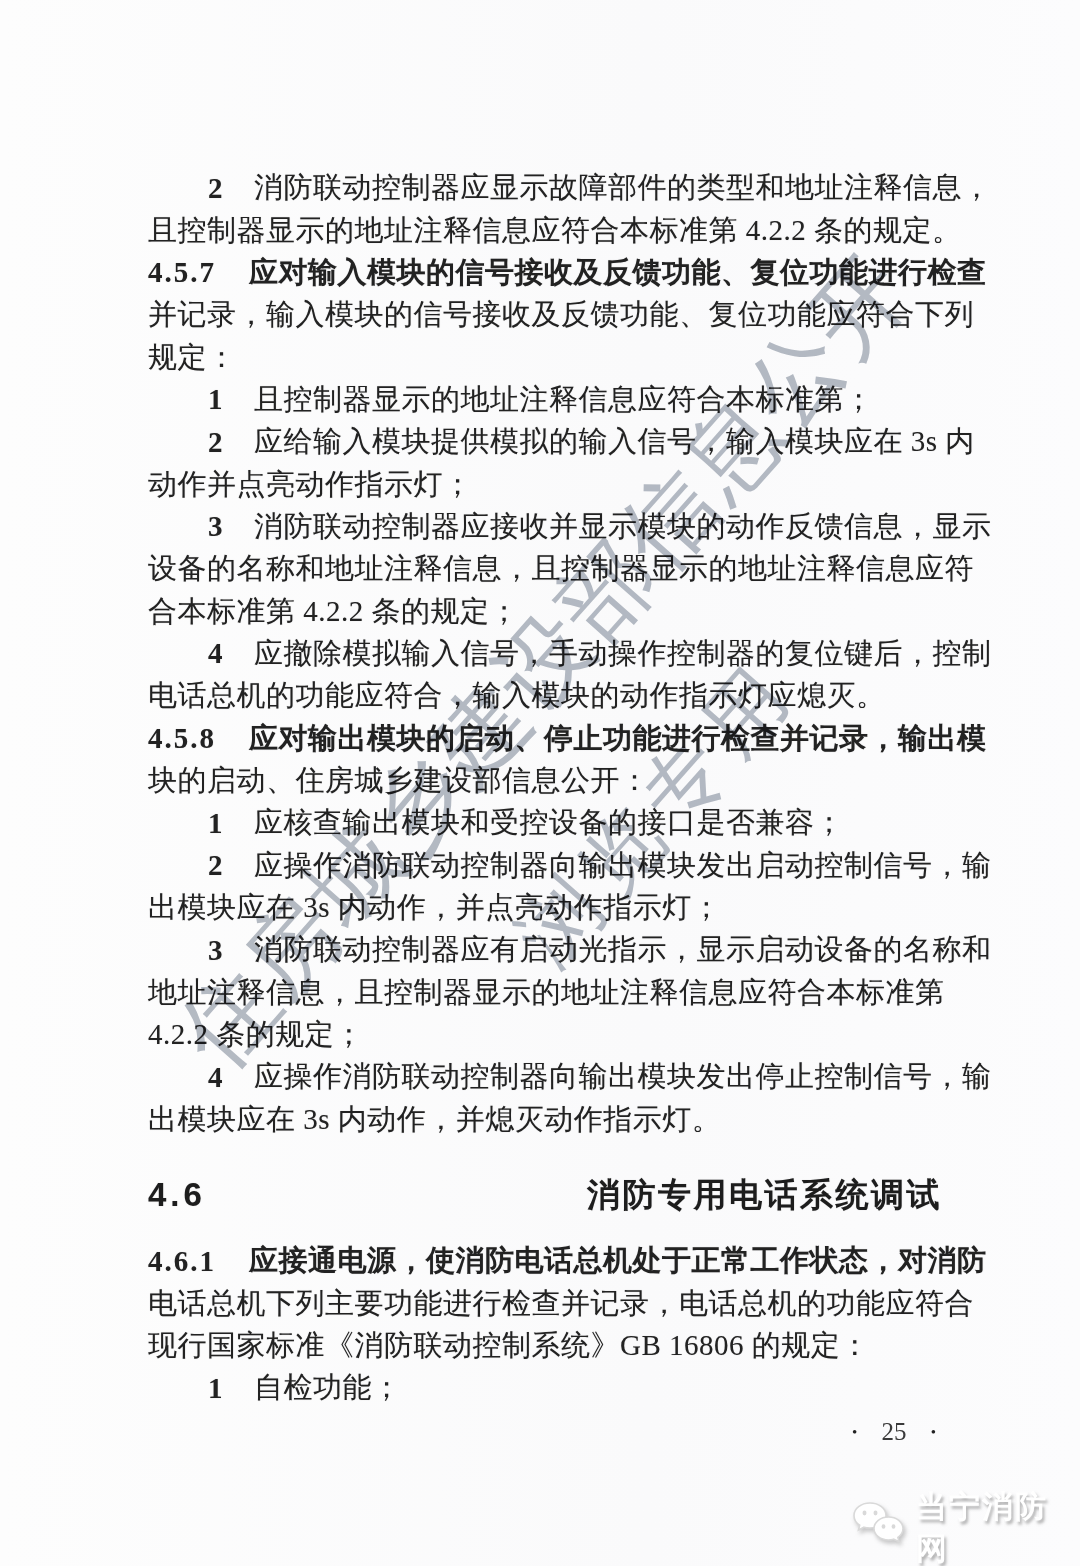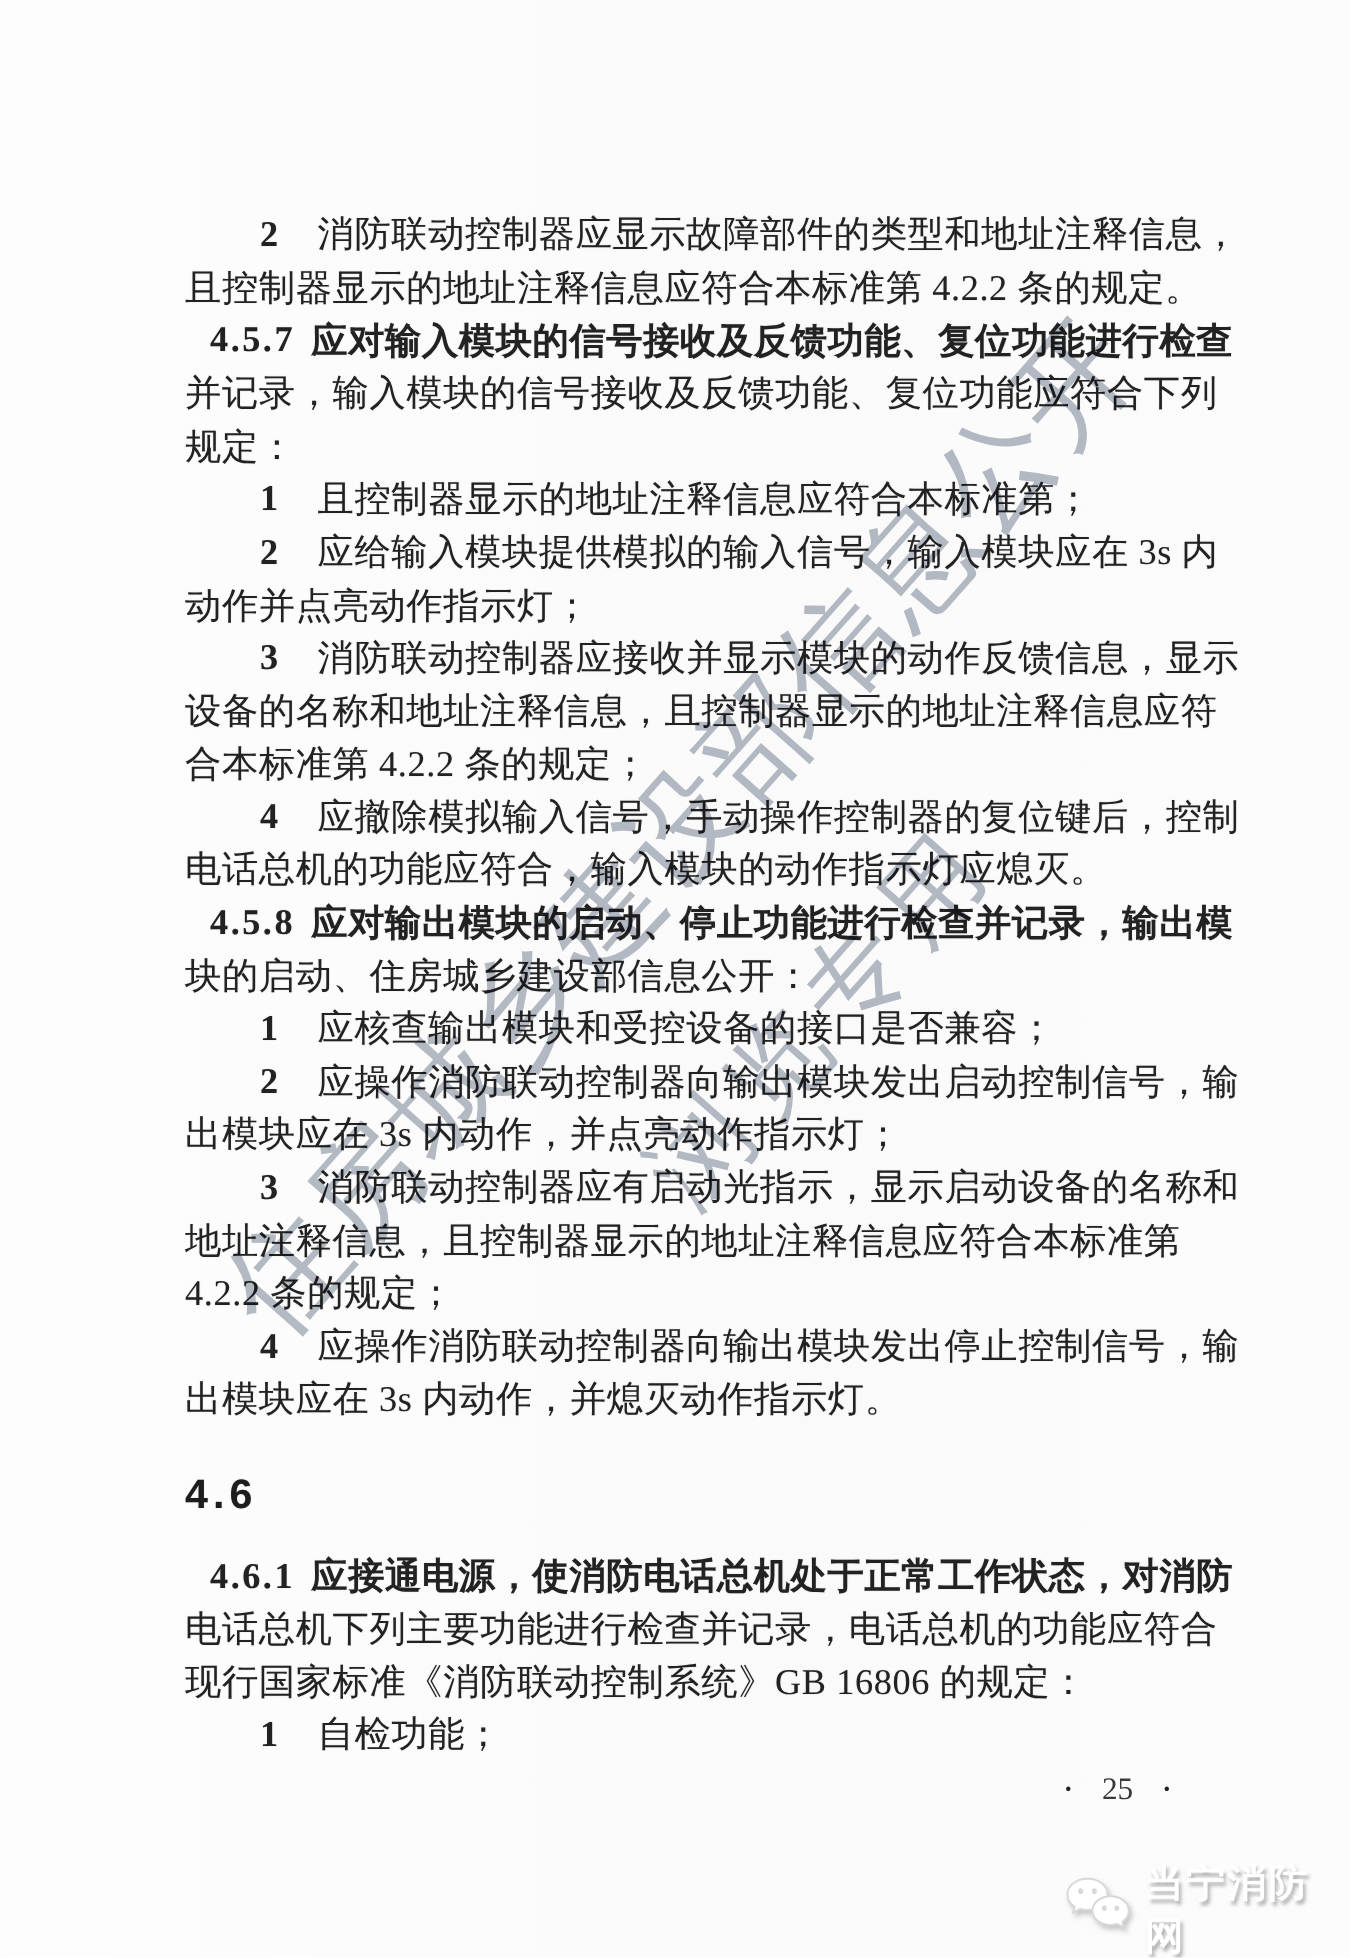--- a/index.html
+++ b/index.html
@@ -20,21 +20,21 @@
     font-size:29px;color:#222;
     letter-spacing:0.5px;
     text-shadow:0 0 1px rgba(40,40,40,0.25);
   }
   .line{display:flex;align-items:center;height:42.35px;}
   .line .t{display:block;flex:1;white-space:nowrap;overflow:visible;}
   .line.j .t{text-align:justify;text-align-last:justify;}
   .num{font-weight:700;flex:none;}
   .item .num{width:20px;margin-left:60px;}
   .item .t{margin-left:26px;}
-  .clause .num{width:88px;letter-spacing:2px;text-align:right;}
+  .clause .num{width:88px;letter-spacing:2px;}
   .clause .t{margin-left:13px;font-weight:bold;}
   .heading{
     justify-content:space-between;margin-top:33px;margin-bottom:24px;
     font-family:"Liberation Sans","DejaVu Sans",sans-serif;
     font-weight:700;font-size:33px;color:#1d1d1d;
   }
   .heading .num{width:auto;letter-spacing:4px;}
   .heading .t{flex:none;margin-left:34px;letter-spacing:2.5px;}
   
   .wm{
@@ -155,20 +155,21 @@
       </div>
       <div class="line item j">
         <span class="num">4</span>
         <span class="t">应操作消防联动控制器向输出模块发出停止控制信号，输</span>
       </div>
       <div class="line cont">
         <span class="t">出模块应在 3s 内动作，并熄灭动作指示灯。</span>
       </div>
       <div class="line heading">
         <span class="num">4.6</span>
+        <span class="t">消防专用电话系统调试</span>
       </div>
       <div class="line clause j">
         <span class="num">4.6.1</span>
         <span class="t">应接通电源，使消防电话总机处于正常工作状态，对消防</span>
       </div>
       <div class="line cont j">
         <span class="t">电话总机下列主要功能进行检查并记录，电话总机的功能应符合</span>
       </div>
       <div class="line cont">
         <span class="t">现行国家标准《消防联动控制系统》GB 16806 的规定：</span>

